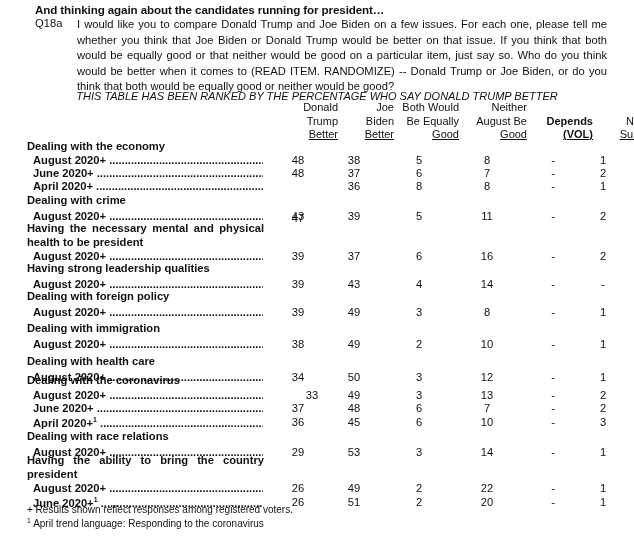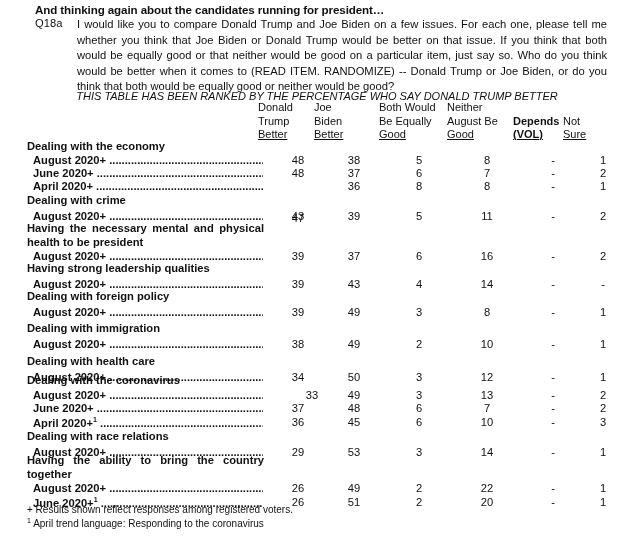--- a/index.html
+++ b/index.html
@@ -1,21 +1,21 @@
 <!DOCTYPE html>
 <html><head>
 <meta charset="utf-8">
 <style>
   html,body{margin:0;padding:0;background:#fff;}
   body{width:634px;height:538px;overflow:hidden;position:relative;font-family:"Liberation Sans",sans-serif;color:#111;font-size:11.2px;}
   .intro{position:absolute;left:35px;top:3px;font-weight:bold;font-size:11.6px;letter-spacing:-0.1px;}
   .qid{position:absolute;left:35px;top:17px;}
   .qtext{position:absolute;left:77px;top:17px;width:530px;line-height:15.6px;text-align:justify;}
   .ranked{position:absolute;left:0;width:634px;top:90px;text-align:center;font-style:italic;font-size:11px;}
-  .colhdr{position:absolute;top:101px;text-align:left;line-height:13.6px;font-size:11px;}
+  .colhdr{position:absolute;top:101px;text-align:right;line-height:13.6px;font-size:11px;}
   .colhdr .u{text-decoration:underline;}
   .row{position:absolute;left:0;width:634px;height:15px;}
   .topic{position:absolute;left:27px;font-weight:bold;width:237px;line-height:13.5px;}
   .topic.wrap{text-align:justify;text-align-last:left;}
   .sub{position:absolute;left:33px;width:230px;white-space:nowrap;overflow:hidden;font-weight:bold;}
   .sub::after{content:" ....................................................................................................";}
   .cell{position:absolute;width:40px;text-align:center;}
   .foot{position:absolute;left:27px;font-size:10px;}
   sup{font-size:7px;}
 </style>
@@ -179,21 +179,21 @@
     <div class="topic" style="top: 430px;">Dealing with race relations</div>
     <div class="row" style="top: 446px;">
       <div class="sub"><span>August 2020+</span></div>
       <div class="cell" style="left: 278px;">29</div>
       <div class="cell" style="left: 334px;">53</div>
       <div class="cell" style="left: 399px;">3</div>
       <div class="cell" style="left: 467px;">14</div>
       <div class="cell" style="left: 533px;">-</div>
       <div class="cell" style="left: 583px;">1</div>
     </div>
-    <div class="topic wrap" style="top: 454px;">Having the ability to bring the country together</div>
+    <div class="topic wrap" style="top: 454px;">Having the ability to bring the country president</div>
     <div class="row" style="top: 482px;">
       <div class="sub"><span>August 2020+</span></div>
       <div class="cell" style="left: 278px;">26</div>
       <div class="cell" style="left: 334px;">49</div>
       <div class="cell" style="left: 399px;">2</div>
       <div class="cell" style="left: 467px;">22</div>
       <div class="cell" style="left: 533px;">-</div>
       <div class="cell" style="left: 583px;">1</div>
     </div>
     <div class="row" style="top: 496px;">

